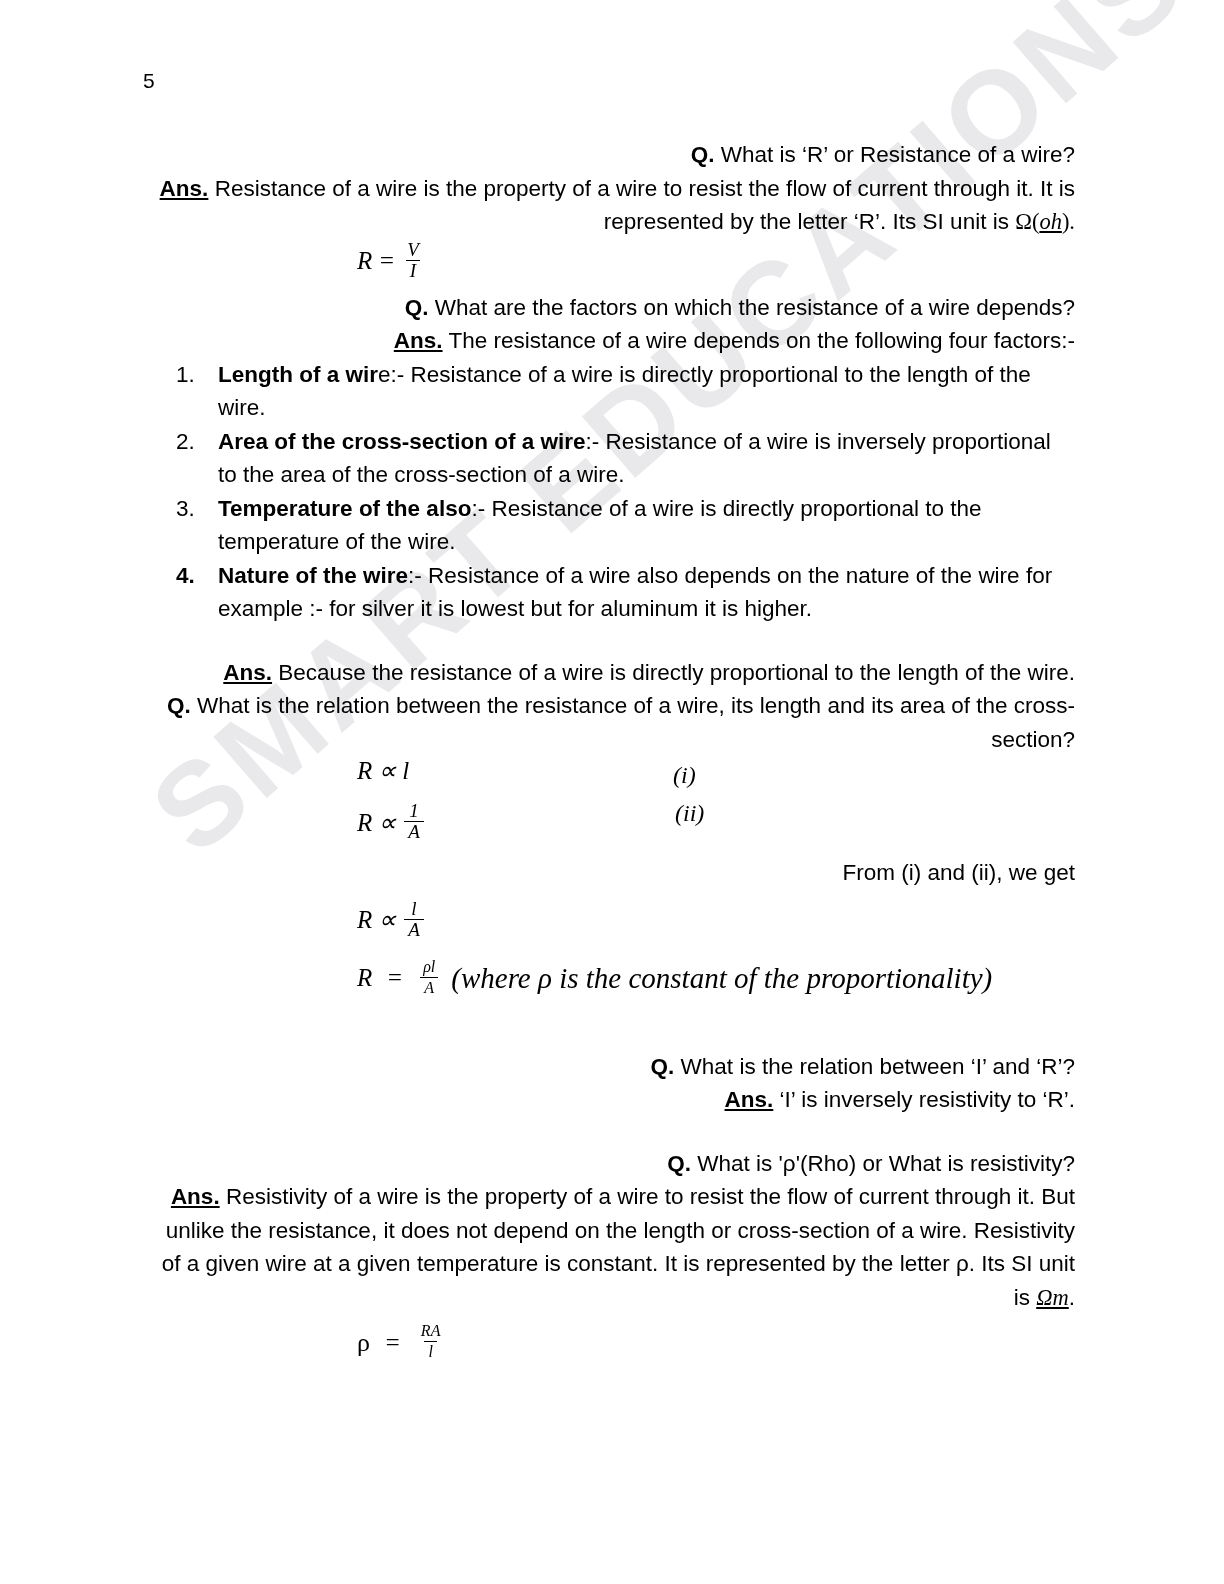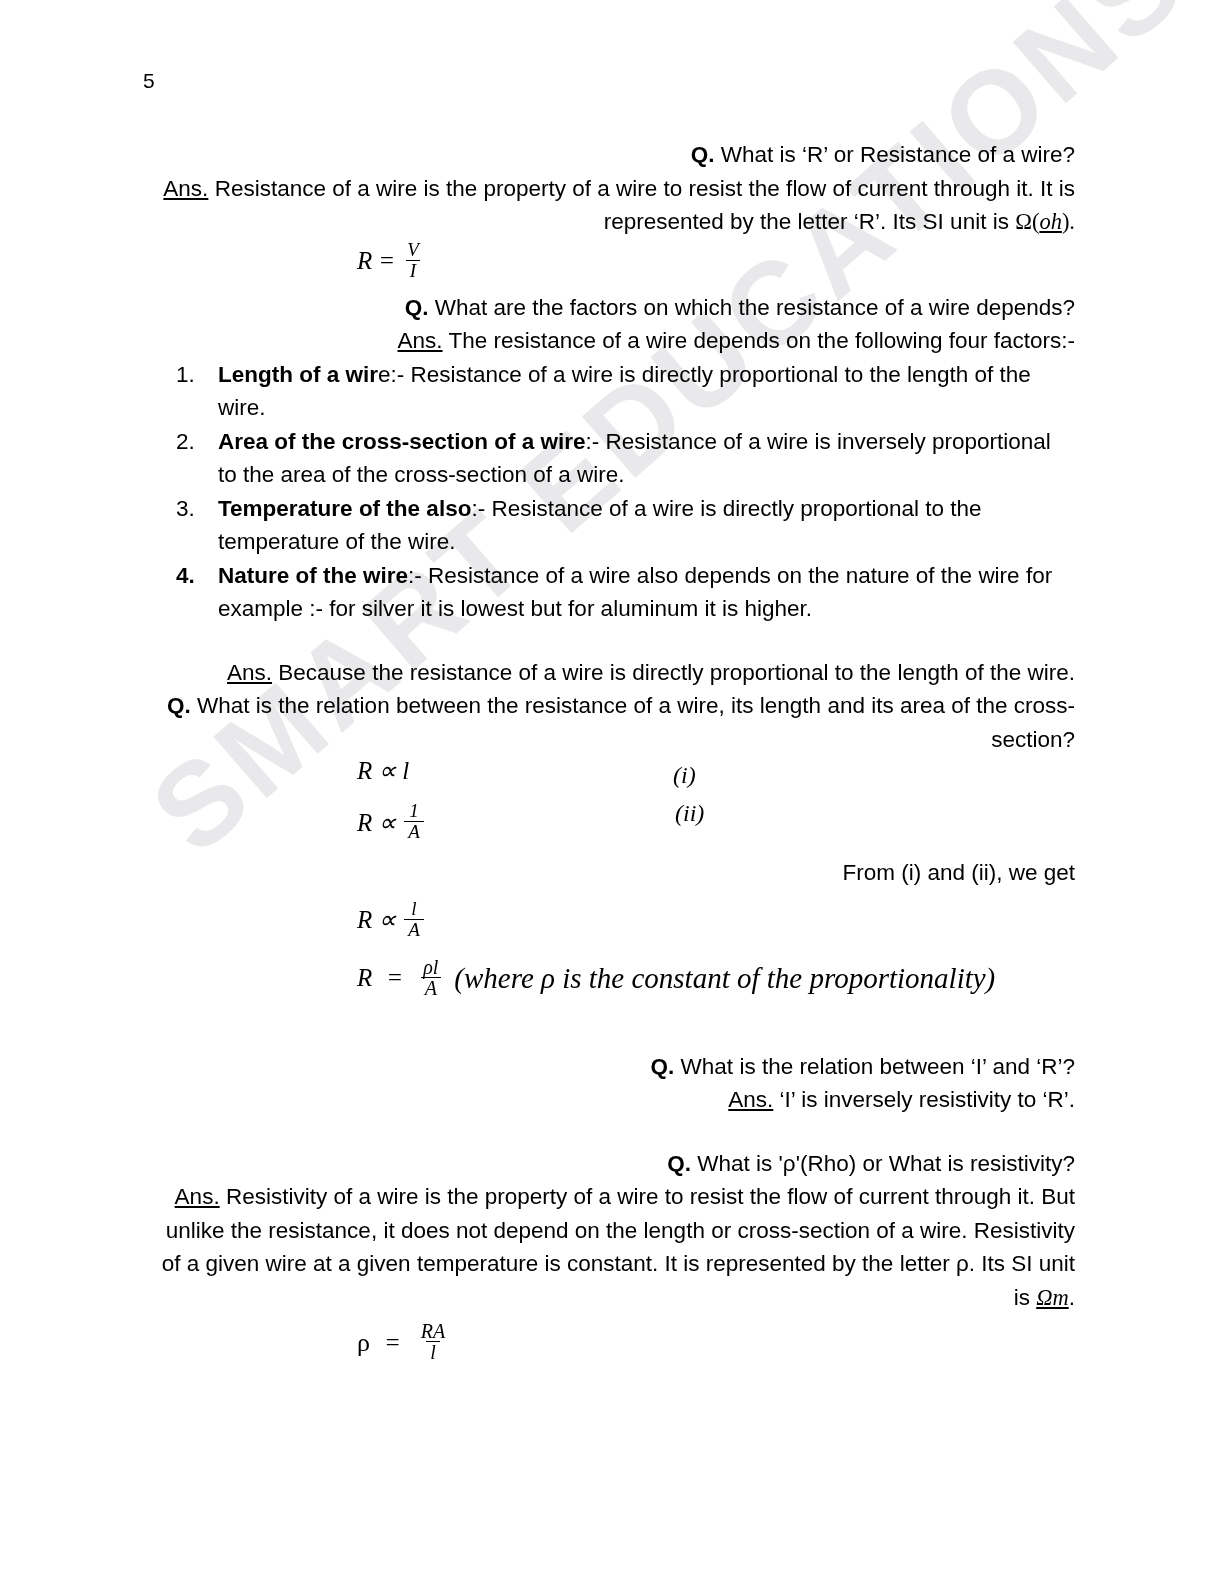--- a/index.html
+++ b/index.html
@@ -65,21 +65,21 @@
     width: 932px;
     font-size: 22.5px;
     line-height: 33.5px;
   }
 
   .para {
     margin: 0;
     text-align: right;
   }
   .b { font-weight: 700; }
-  .bu { font-weight: 400; text-decoration: underline; }
+  .bu { font-weight: 700; text-decoration: underline; }
 
   
   ol.factors {
     margin: 0;
     padding: 0;
     list-style: none;
   }
   ol.factors > li {
     position: relative;
     padding-left: 75px;
@@ -134,21 +134,21 @@
     font-size: 19px;
     line-height: 20px;
     padding: 0 4px;
   }
   .frac .denom {
     font-size: 19px;
     line-height: 20px;
     padding: 0 4px;
     border-top: 1.4px solid #000;
   }
-  .frac.big .numer, .frac.big .denom { font-size: 20px; }
+  .frac.big .numer, .frac.big .denom { font-size: 16px; }
   .op { padding: 0 6px; }
   .upright { font-style: normal; font-family: "Liberation Serif", serif; }
   .note-italic {
     font-family: "Liberation Serif", serif;
     font-style: italic;
     font-size: 29px;
     padding-left: 10px;
   }
   .spacer-md { height: 30px; }
   .ital-serif { font-family: "Liberation Serif", serif; font-style: italic; text-decoration: underline; }

